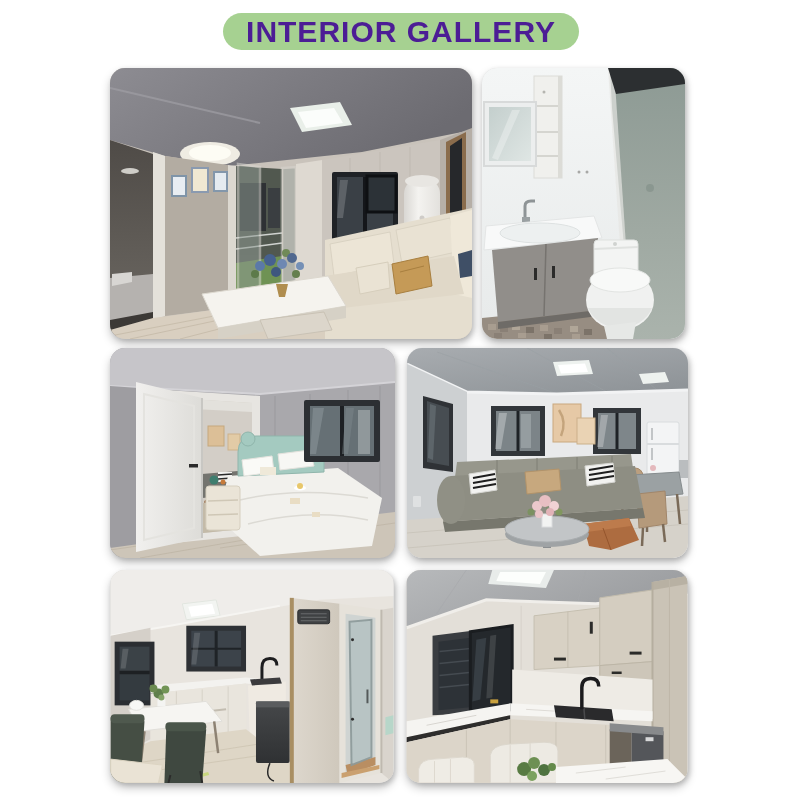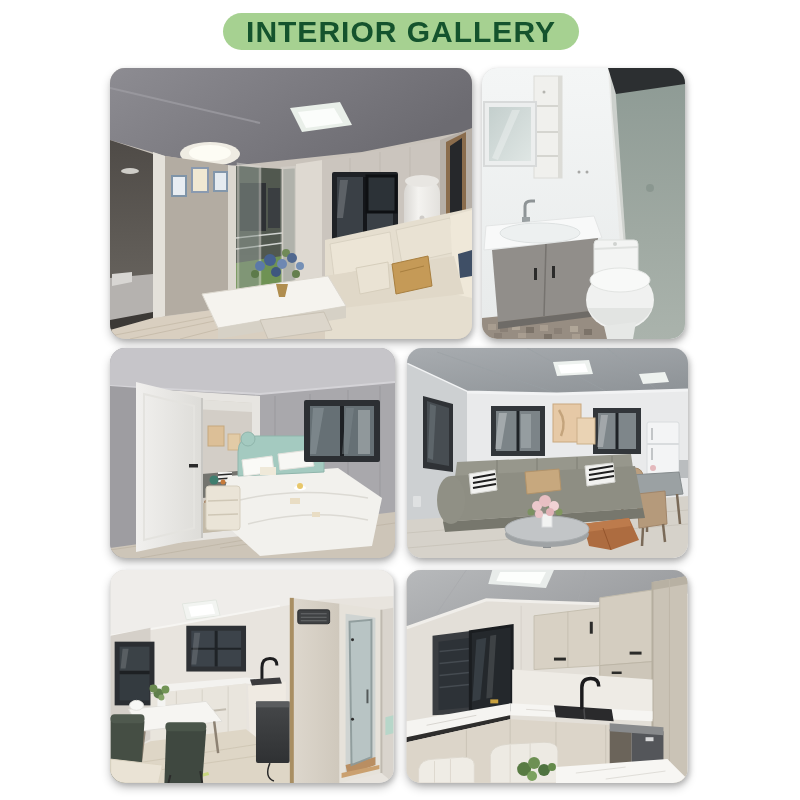--- a/index.html
+++ b/index.html
@@ -17,21 +17,21 @@
   #p4{left:407px;top:348px;width:281px;height:210px}
   #p5{left:110px;top:570px;width:284px;height:213px}
   #p6{left:406px;top:570px;width:282px;height:213px}
 </style>
 </head>
 <body>
 
 <div class="page">
 
   <div class="banner" style="background: rgb(166, 209, 145);">
-    <span class="banner-text" style="color: #14532d;">INTERIOR GALLERY</span>
+    <span class="banner-text" style="color: #4c1d95;">INTERIOR GALLERY</span>
   </div>
 
   <figure class="photo" id="p1" aria-label="Living room with folding patio door, black framed window, water heater, beige sofa and white coffee table with blue flowers">
     <svg viewBox="0 0 362 271" xmlns="http://www.w3.org/2000/svg">
       <defs>
         <linearGradient id="p1ceil" x1="0" y1="0" x2="1" y2="0.4">
           <stop offset="0" stop-color="#8d8c92"></stop>
             <stop offset="1" stop-color="#6c6b71"></stop>
         </linearGradient>
         <linearGradient id="p1door" x1="0" y1="0" x2="0" y2="1">

